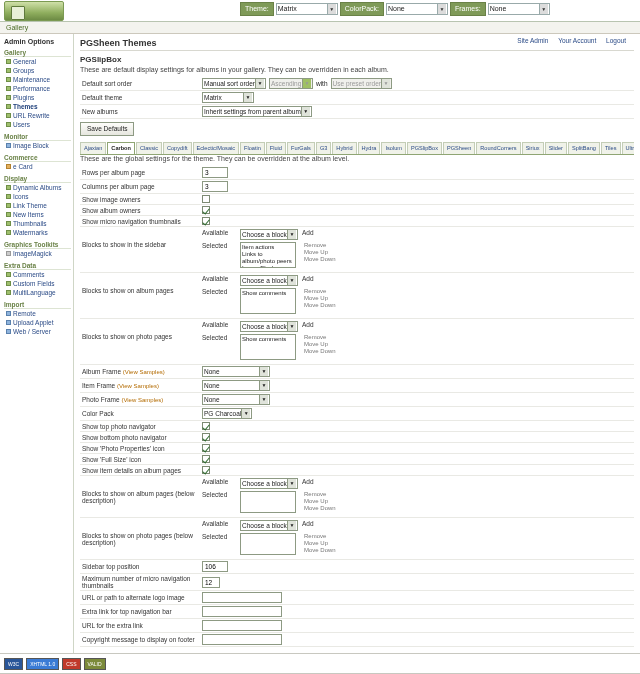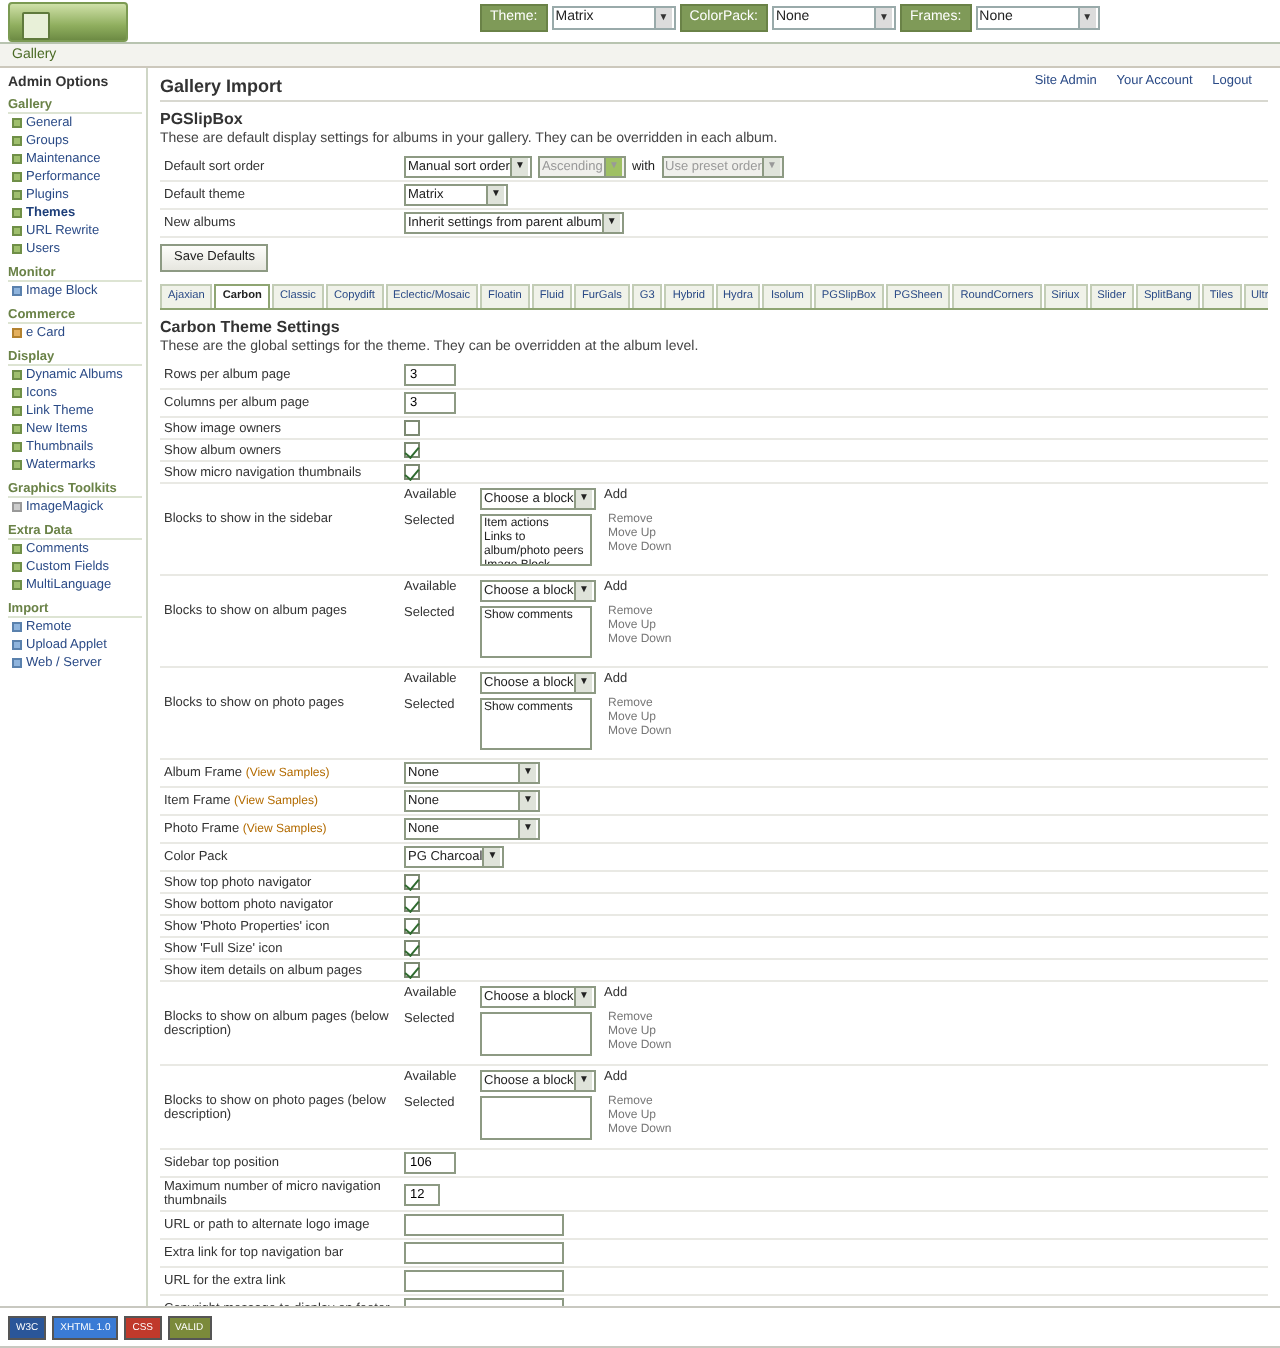--- a/index.html
+++ b/index.html
@@ -425,21 +425,21 @@
         <span>Upload Applet</span>
       </div>
     <div class="side-item">
         <span class="sq blue"></span>
         <span>Web / Server</span>
       </div>
   </div>
 
   <div class="content">
     <div style="position:relative;">
-      <h1 class="pagetitle">Gallery Import</h1>
+      <h1 class="pagetitle">PGSheen Themes</h1>
       <div class="adminlinks" style="top:-1px;">
         <span>Site Admin</span>
         <span>Your Account</span>
         <span>Logout</span>
       </div>
     </div>
 
     <h2 class="sect">PGSlipBox</h2>
     <p class="desc">These are default display settings for albums in your gallery. They can be overridden in each album.</p>
 
@@ -503,21 +503,20 @@
       <div class="tab">PGSheen</div>
       <div class="tab">RoundCorners</div>
       <div class="tab">Siriux</div>
       <div class="tab">Slider</div>
       <div class="tab">SplitBang</div>
       <div class="tab">Tiles</div>
       <div class="tab">Ultr</div>
 
     </div>
 
-    <h2 class="sect">Carbon Theme Settings</h2>
     <p class="desc">These are the global settings for the theme. They can be overridden at the album level.</p>
 
     <div class="frow">
       <div class="flab">Rows per album page</div>
       <div class="fval">
           <input class="t" style="width: 26px;" value="3">
         </div>
     </div>
     <div class="frow">
       <div class="flab">Columns per album page</div>

